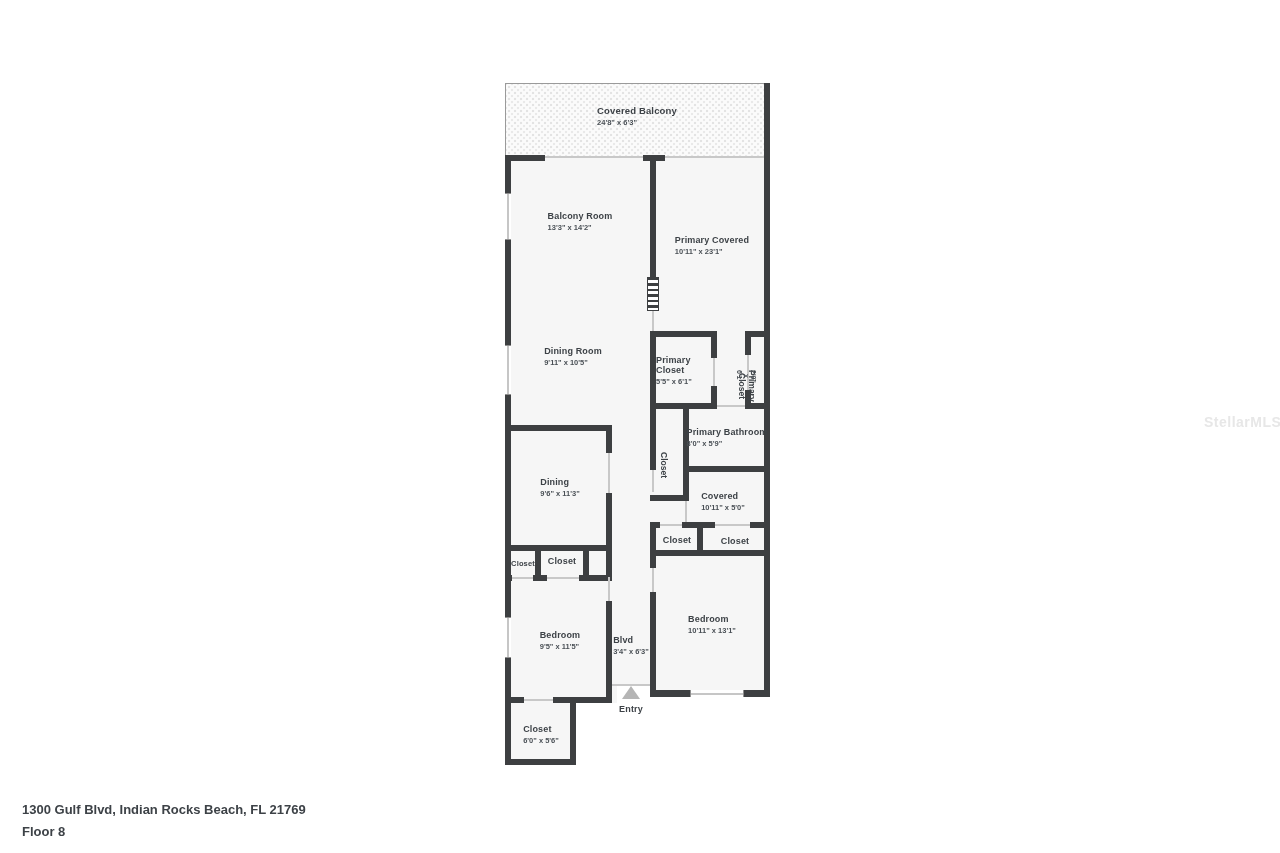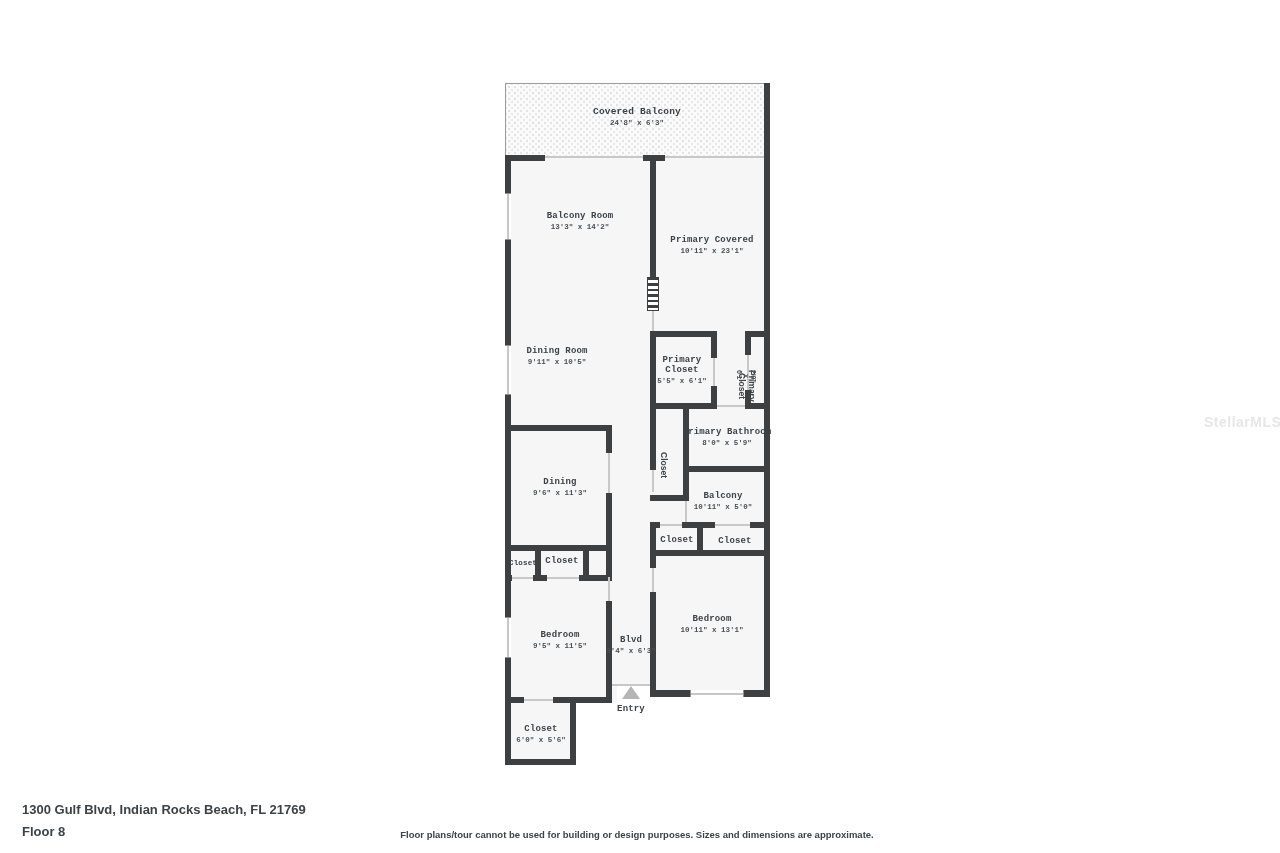--- a/index.html
+++ b/index.html
@@ -14,21 +14,21 @@
                       radial-gradient(circle,#e9e9e9 1.3px,transparent 1.6px);
      background-size:6px 6px,6px 6px;background-position:0 0,3px 3px;}
   .w{background:#3d3f41;z-index:2;}
   .ln{background:#c8c8c8;z-index:3;}
   .winv{width:6px;background:#ffffff;z-index:3;border-top:1.5px solid #8f8f8f;border-bottom:1.5px solid #8f8f8f;}
   .winv i{position:absolute;left:2px;top:0;bottom:0;width:2px;background:#c6c6c6;display:block;}
   .winh{height:7px;background:#ffffff;z-index:3;border-left:1.5px solid #8f8f8f;border-right:1.5px solid #8f8f8f;}
   .winh i{position:absolute;top:2.5px;left:0;right:0;height:2px;background:#c6c6c6;display:block;}
   .door-sym{left:142px;top:194px;width:12px;height:34px;z-index:4;border:1.5px solid #3d3f41;
      background:repeating-linear-gradient(180deg,#3d3f41 0 2.2px,#ffffff 2.2px 5.5px);}
-  .lbl{transform:translate(-50%,-50%);text-align:center;z-index:5;white-space:nowrap;color:#3d4247;font-family:Liberation Mono, monospace;}
+  .lbl{transform:translate(-50%,-50%);text-align:left;z-index:5;white-space:nowrap;color:#3d4247;}
   .lbl .nm{font-size:9px;font-weight:700;letter-spacing:.15px;display:block;}
   .lbl .dm{font-size:7.5px;font-weight:600;color:#4a5056;display:block;margin-top:1.5px;}
   .lbl.big .nm{font-size:9.5px;}
   .lbl.small .nm{font-size:7.5px;}
   .lbl.wrap{white-space:normal;width:52px;}
   .vlbl{transform:translate(-50%,-50%);z-index:5;writing-mode:vertical-rl;text-align:center;color:#3d4247;}
   .vlbl .nm{font-size:8.5px;font-weight:700;display:block;}
   .vlbl .dm{font-size:7px;font-weight:600;display:block;color:#4a5056;}
   .tri{left:117px;top:603px;width:0;height:0;border-left:9px solid transparent;
        border-right:9px solid transparent;border-bottom:13px solid #b5b5b5;z-index:5;background:transparent!important;}
@@ -140,41 +140,41 @@
       <span class="dm">24'8" x 6'3"</span>
     </div>
     <div class="lbl" style="left:75px;top:138px">
       <span class="nm">Balcony Room</span>
       <span class="dm">13'3" x 14'2"</span>
     </div>
     <div class="lbl" style="left:207px;top:162px">
       <span class="nm">Primary Covered</span>
       <span class="dm">10'11" x 23'1"</span>
     </div>
-    <div class="lbl" style="left:52px;top:273px">
+    <div class="lbl" style="left:68px;top:273px">
       <span class="nm">Dining Room</span>
       <span class="dm">9'11" x 10'5"</span>
     </div>
     <div class="lbl wrap" style="left:177px;top:287px">
       <span class="nm">Primary Closet</span>
       <span class="dm">5'5" x 6'1"</span>
     </div>
     <div class="vlbl" style="left:252px;top:287px">
       <div class="nm">Primary Closet</div>
       <div class="dm">2'0" x 6'1"</div>
     </div>
     <div class="lbl" style="left:222px;top:354px">
       <span class="nm">Primary Bathroom</span>
       <span class="dm">8'0" x 5'9"</span>
     </div>
     <div class="vlbl" style="left:164px;top:369px">
       <div class="nm">Closet</div>
     </div>
     <div class="lbl" style="left:218px;top:418px">
-      <span class="nm">Balcony</span>
+      <span class="nm">Covered</span>
       <span class="dm">10'11" x 5'0"</span>
     </div>
     <div class="lbl" style="left:172px;top:457px">
       <span class="nm">Closet</span>
     </div>
     <div class="lbl" style="left:230px;top:458px">
       <span class="nm">Closet</span>
     </div>
     <div class="lbl" style="left:55px;top:404px">
       <span class="nm">Dining</span>
@@ -203,15 +203,14 @@
       <span class="dm">6'0" x 5'6"</span>
     </div>
     <div class="lbl" style="left:126px;top:626px">
       <span class="nm entry-lbl">Entry</span>
     </div>
 
   </div>
 
   <div class="addr">1300 Gulf Blvd, Indian Rocks Beach, FL 21769</div>
   <div class="floor">Floor 8</div>
-  <div class="disclaimer">Floor plans/tour cannot be used for building or design purposes. Sizes and dimensions are approximate.</div>
 
 </div>
 
 </body></html>

